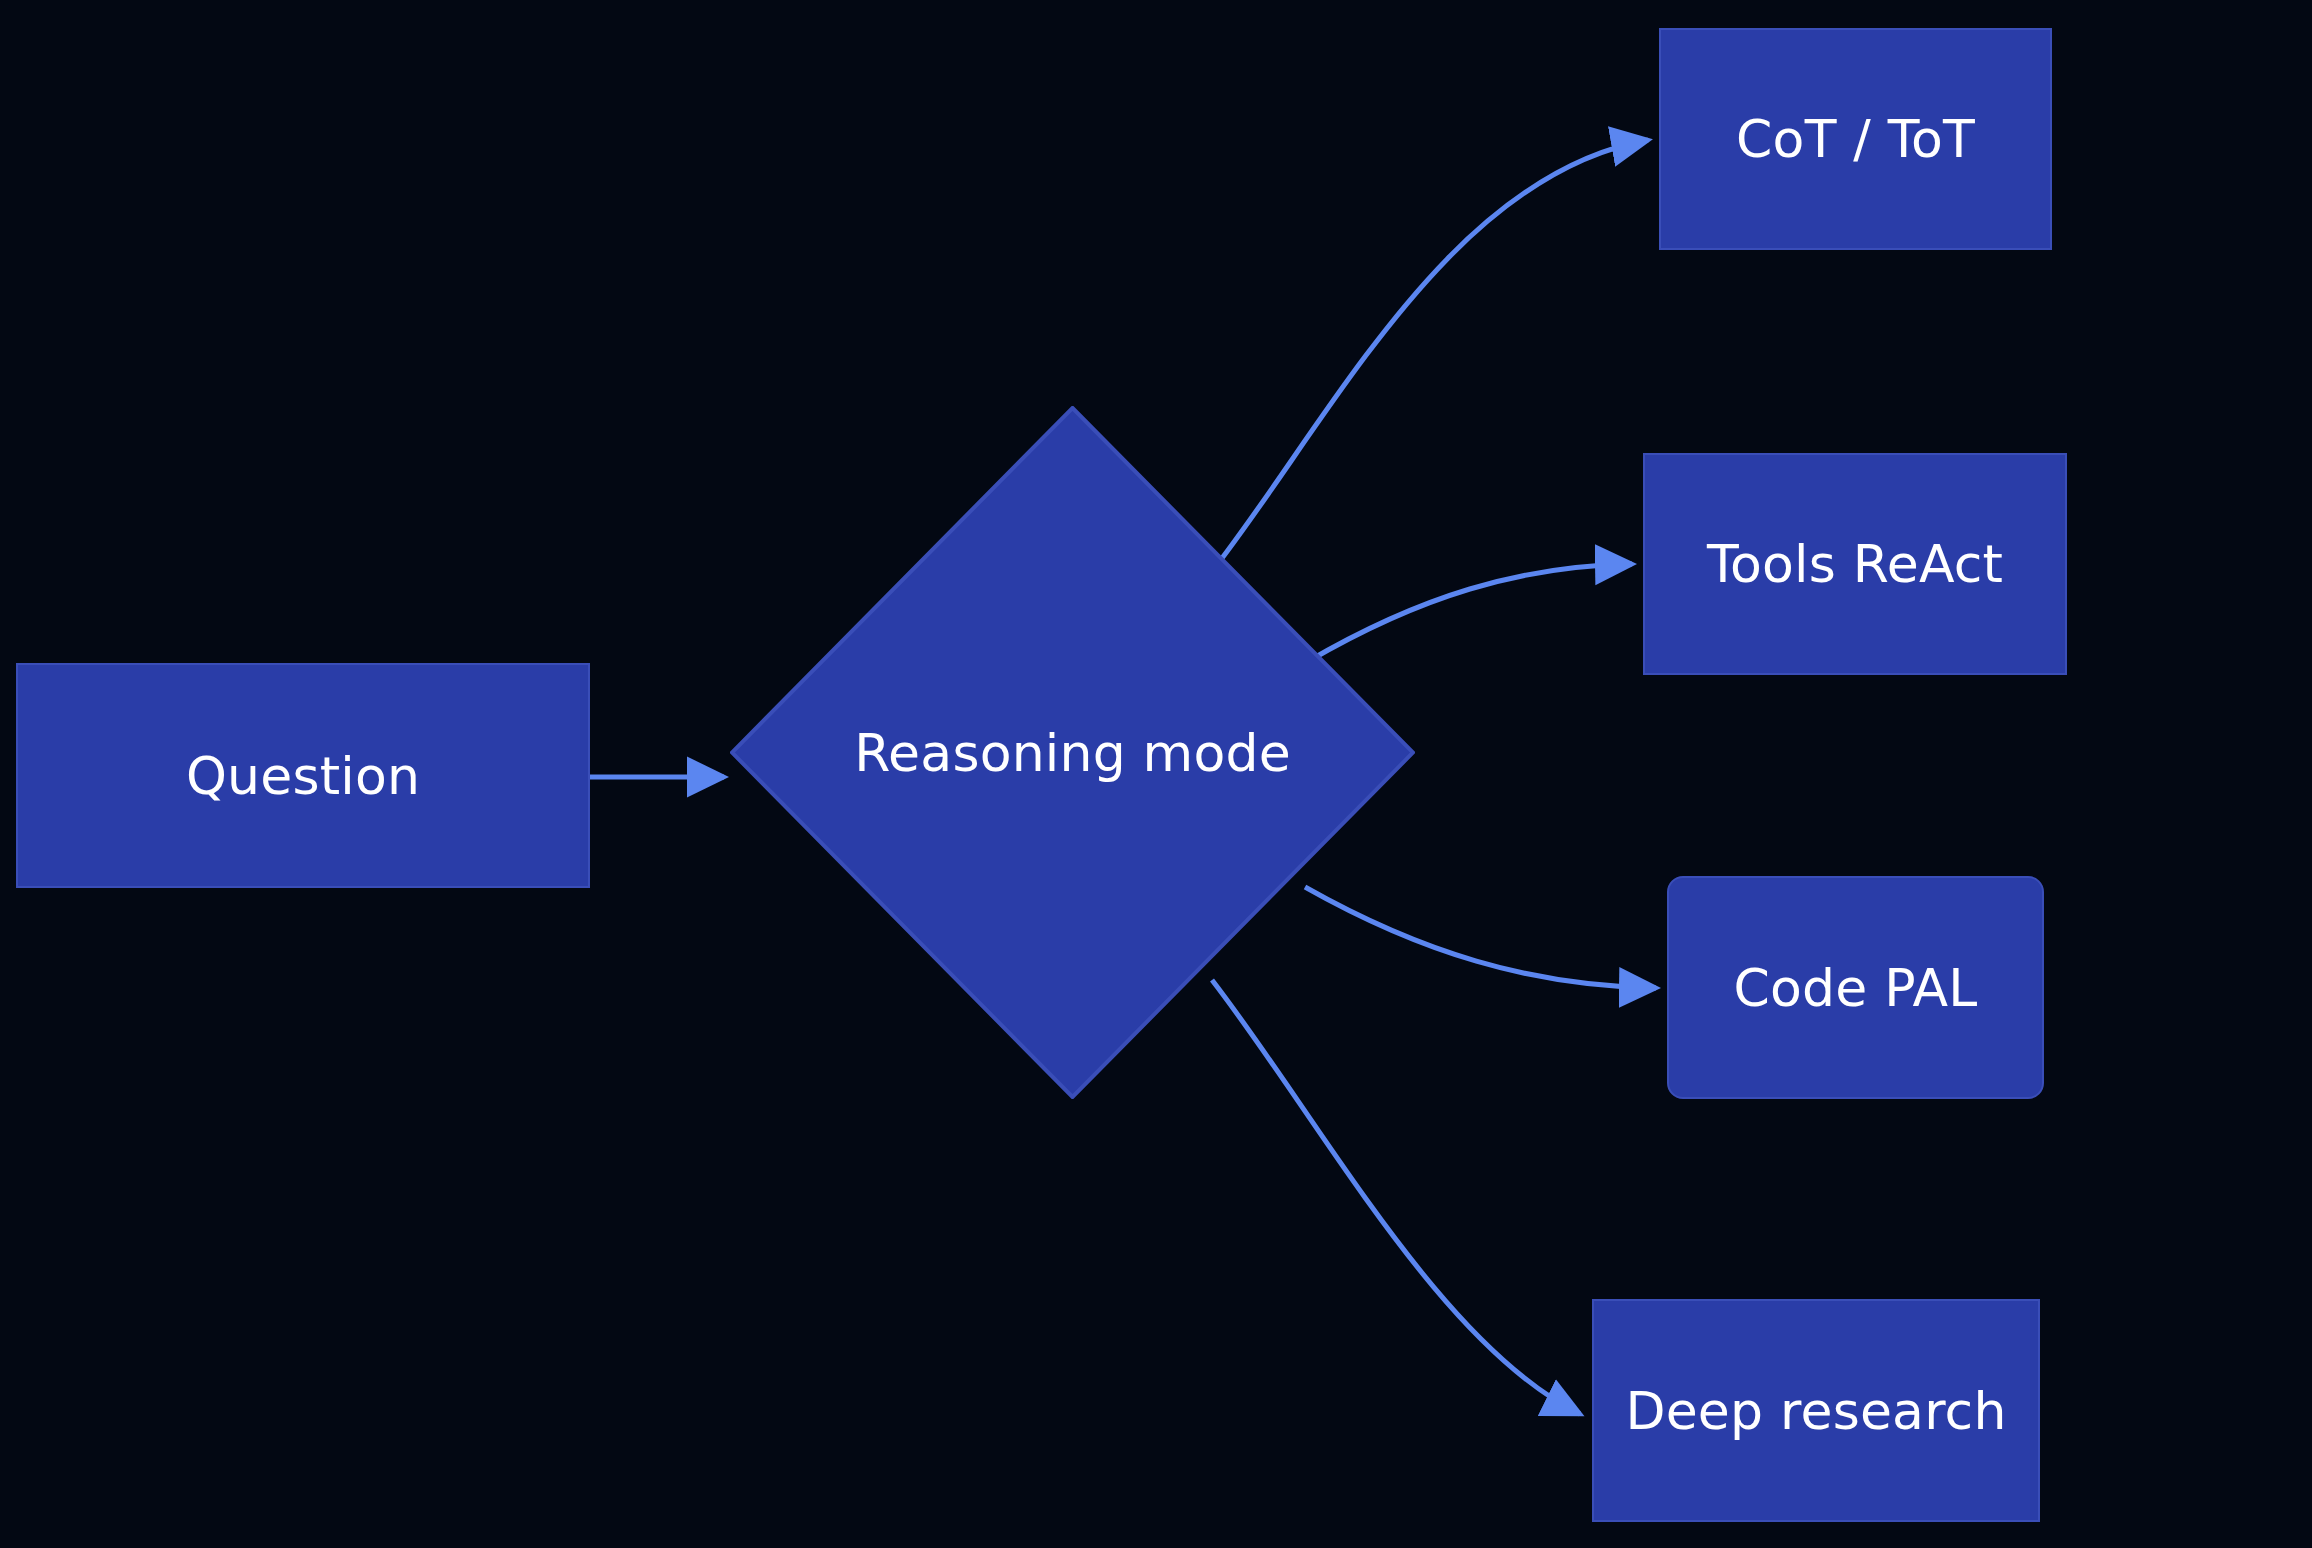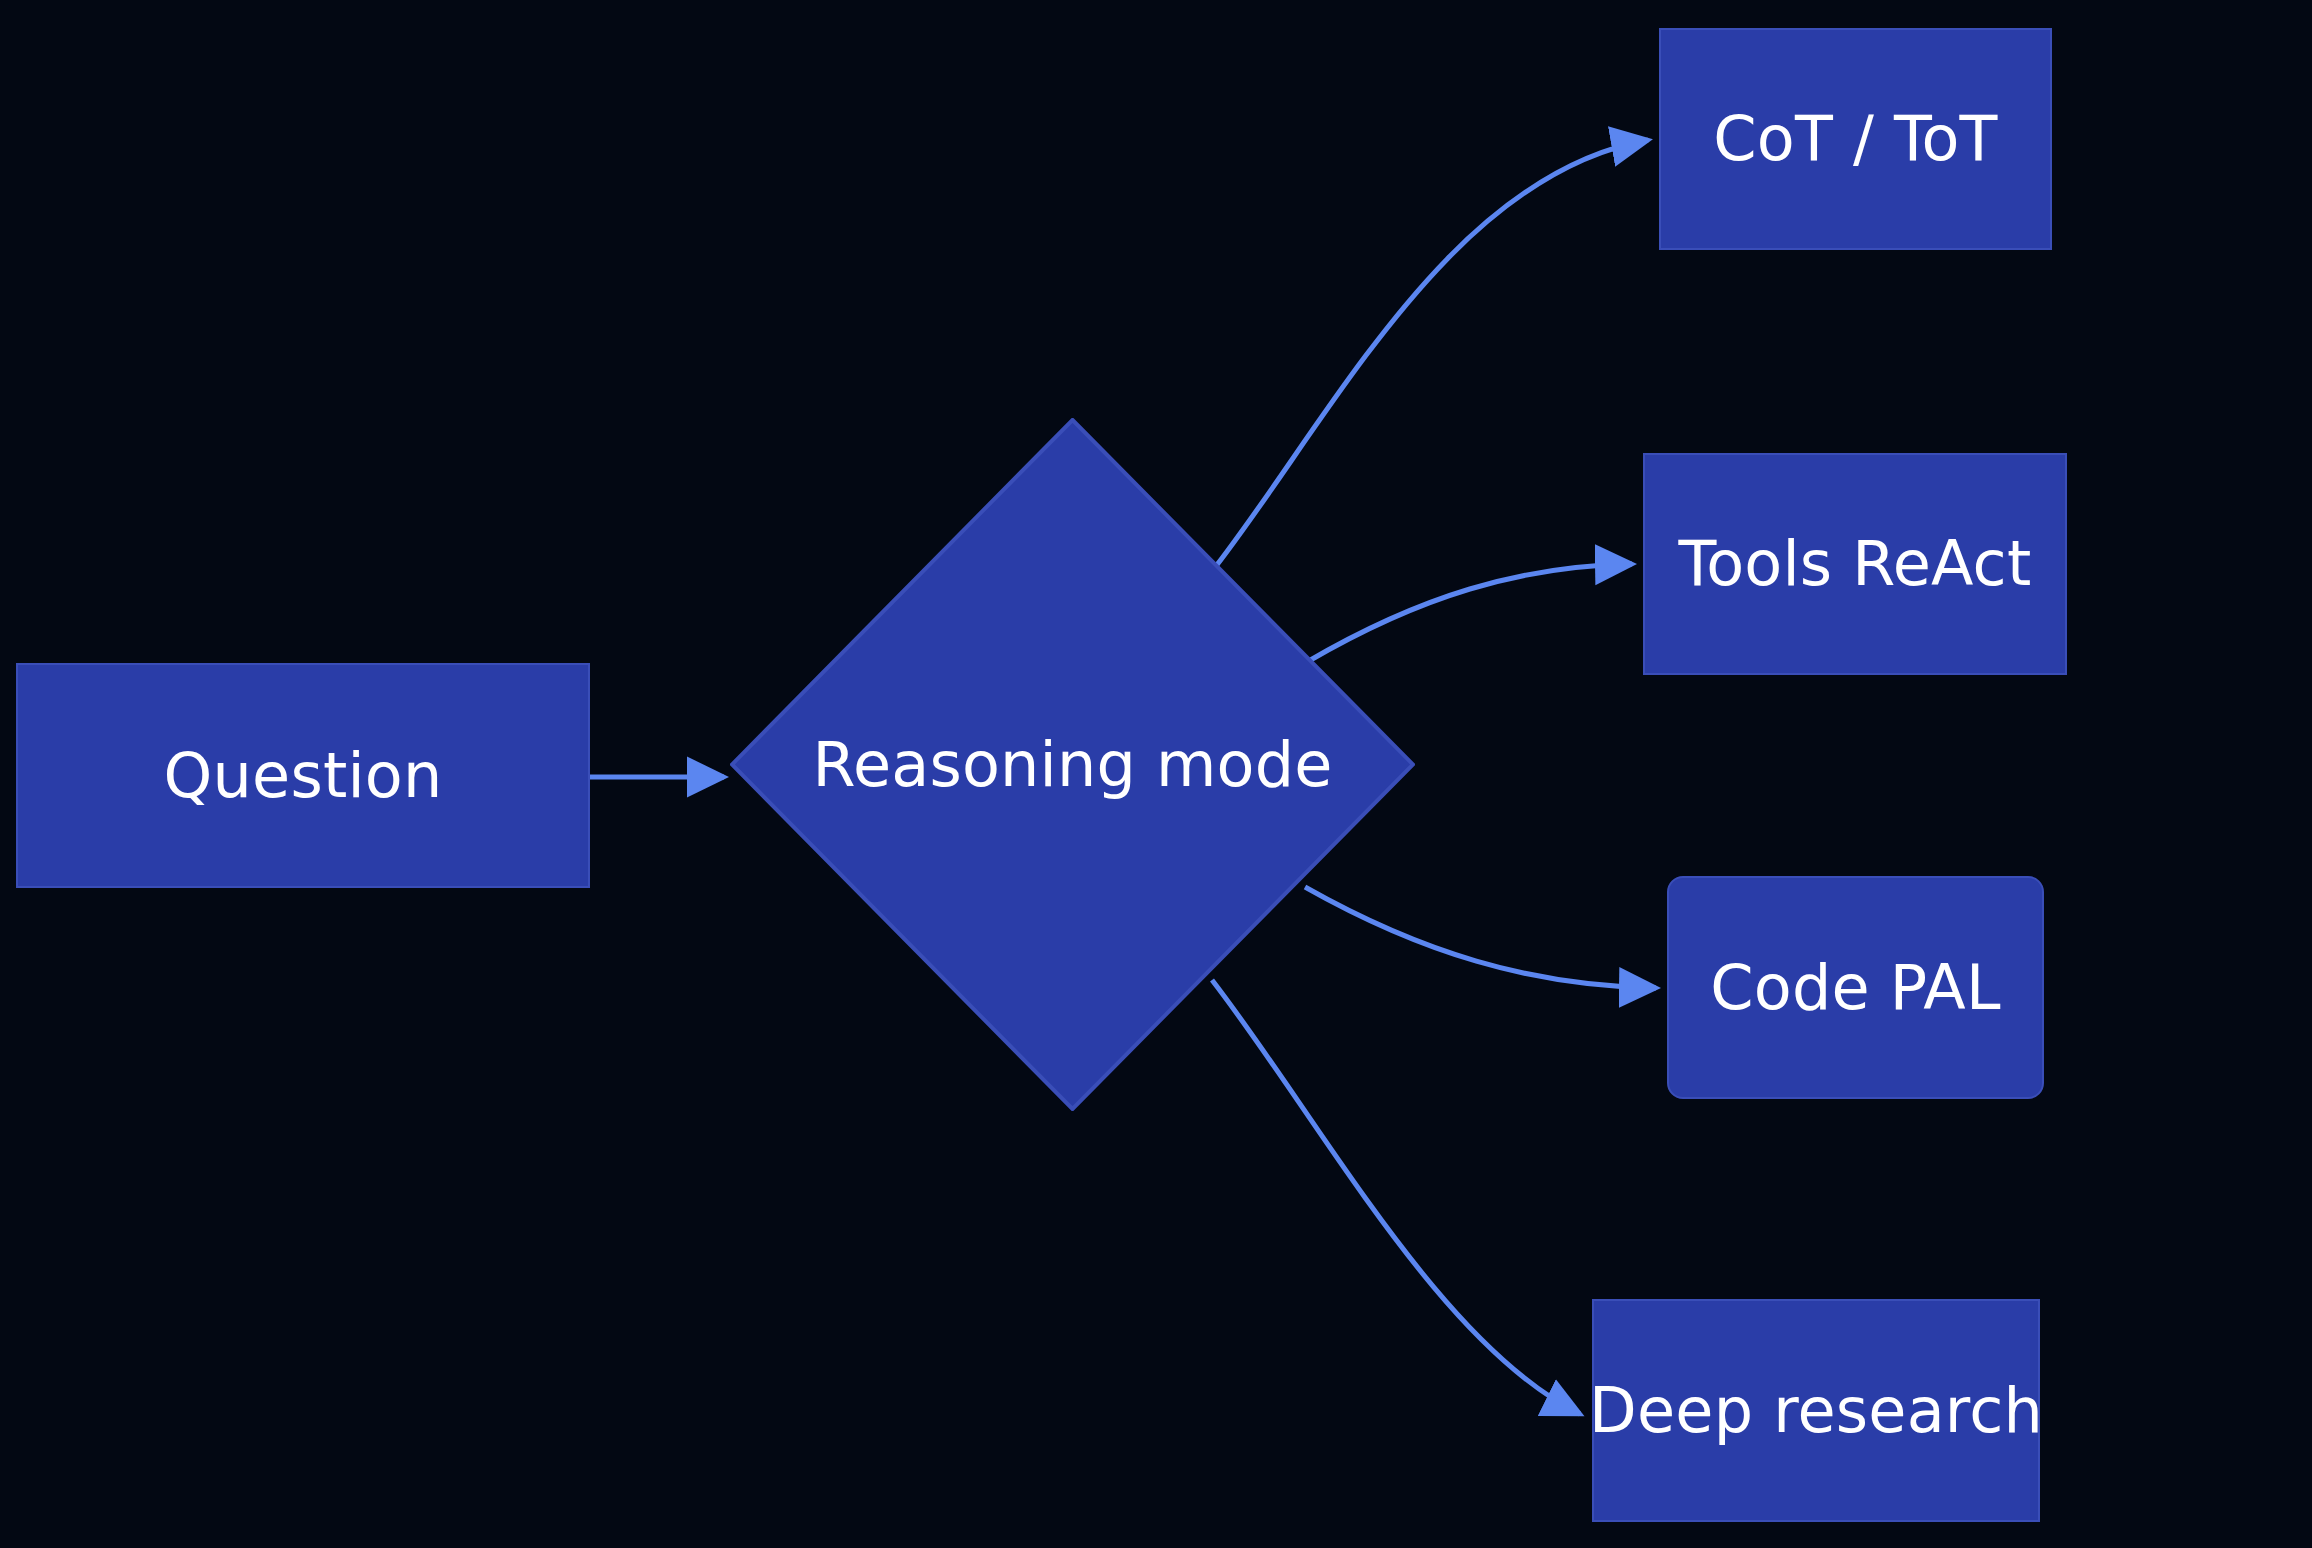--- a/index.html
+++ b/index.html
@@ -30,37 +30,37 @@
     align-items: center;
     justify-content: center;
     box-sizing: border-box;
   }
   .node-rect {
     background: #2A3DA8;
     border: 2px solid #3A4EB8;
   }
   .node-label {
     color: #FFFFFF;
-    font-size: 62px;
+    font-size: 52px;
     font-weight: 400;
     letter-spacing: 0.2px;
     line-height: 1;
     white-space: nowrap;
     text-align: center;
   }
   
   #node-question {
     left: 16px;
     top: 663px;
     width: 574px;
     height: 225px;
   }
   #node-decision {
     left: 730px;
-    top: 418px;
+    top: 406px;
     width: 685px;
     height: 693px;
     background: transparent;
     border: none;
   }
   #node-decision .diamond-shape {
     position: absolute;
     left: 0;
     top: 0;
     width: 100%;

